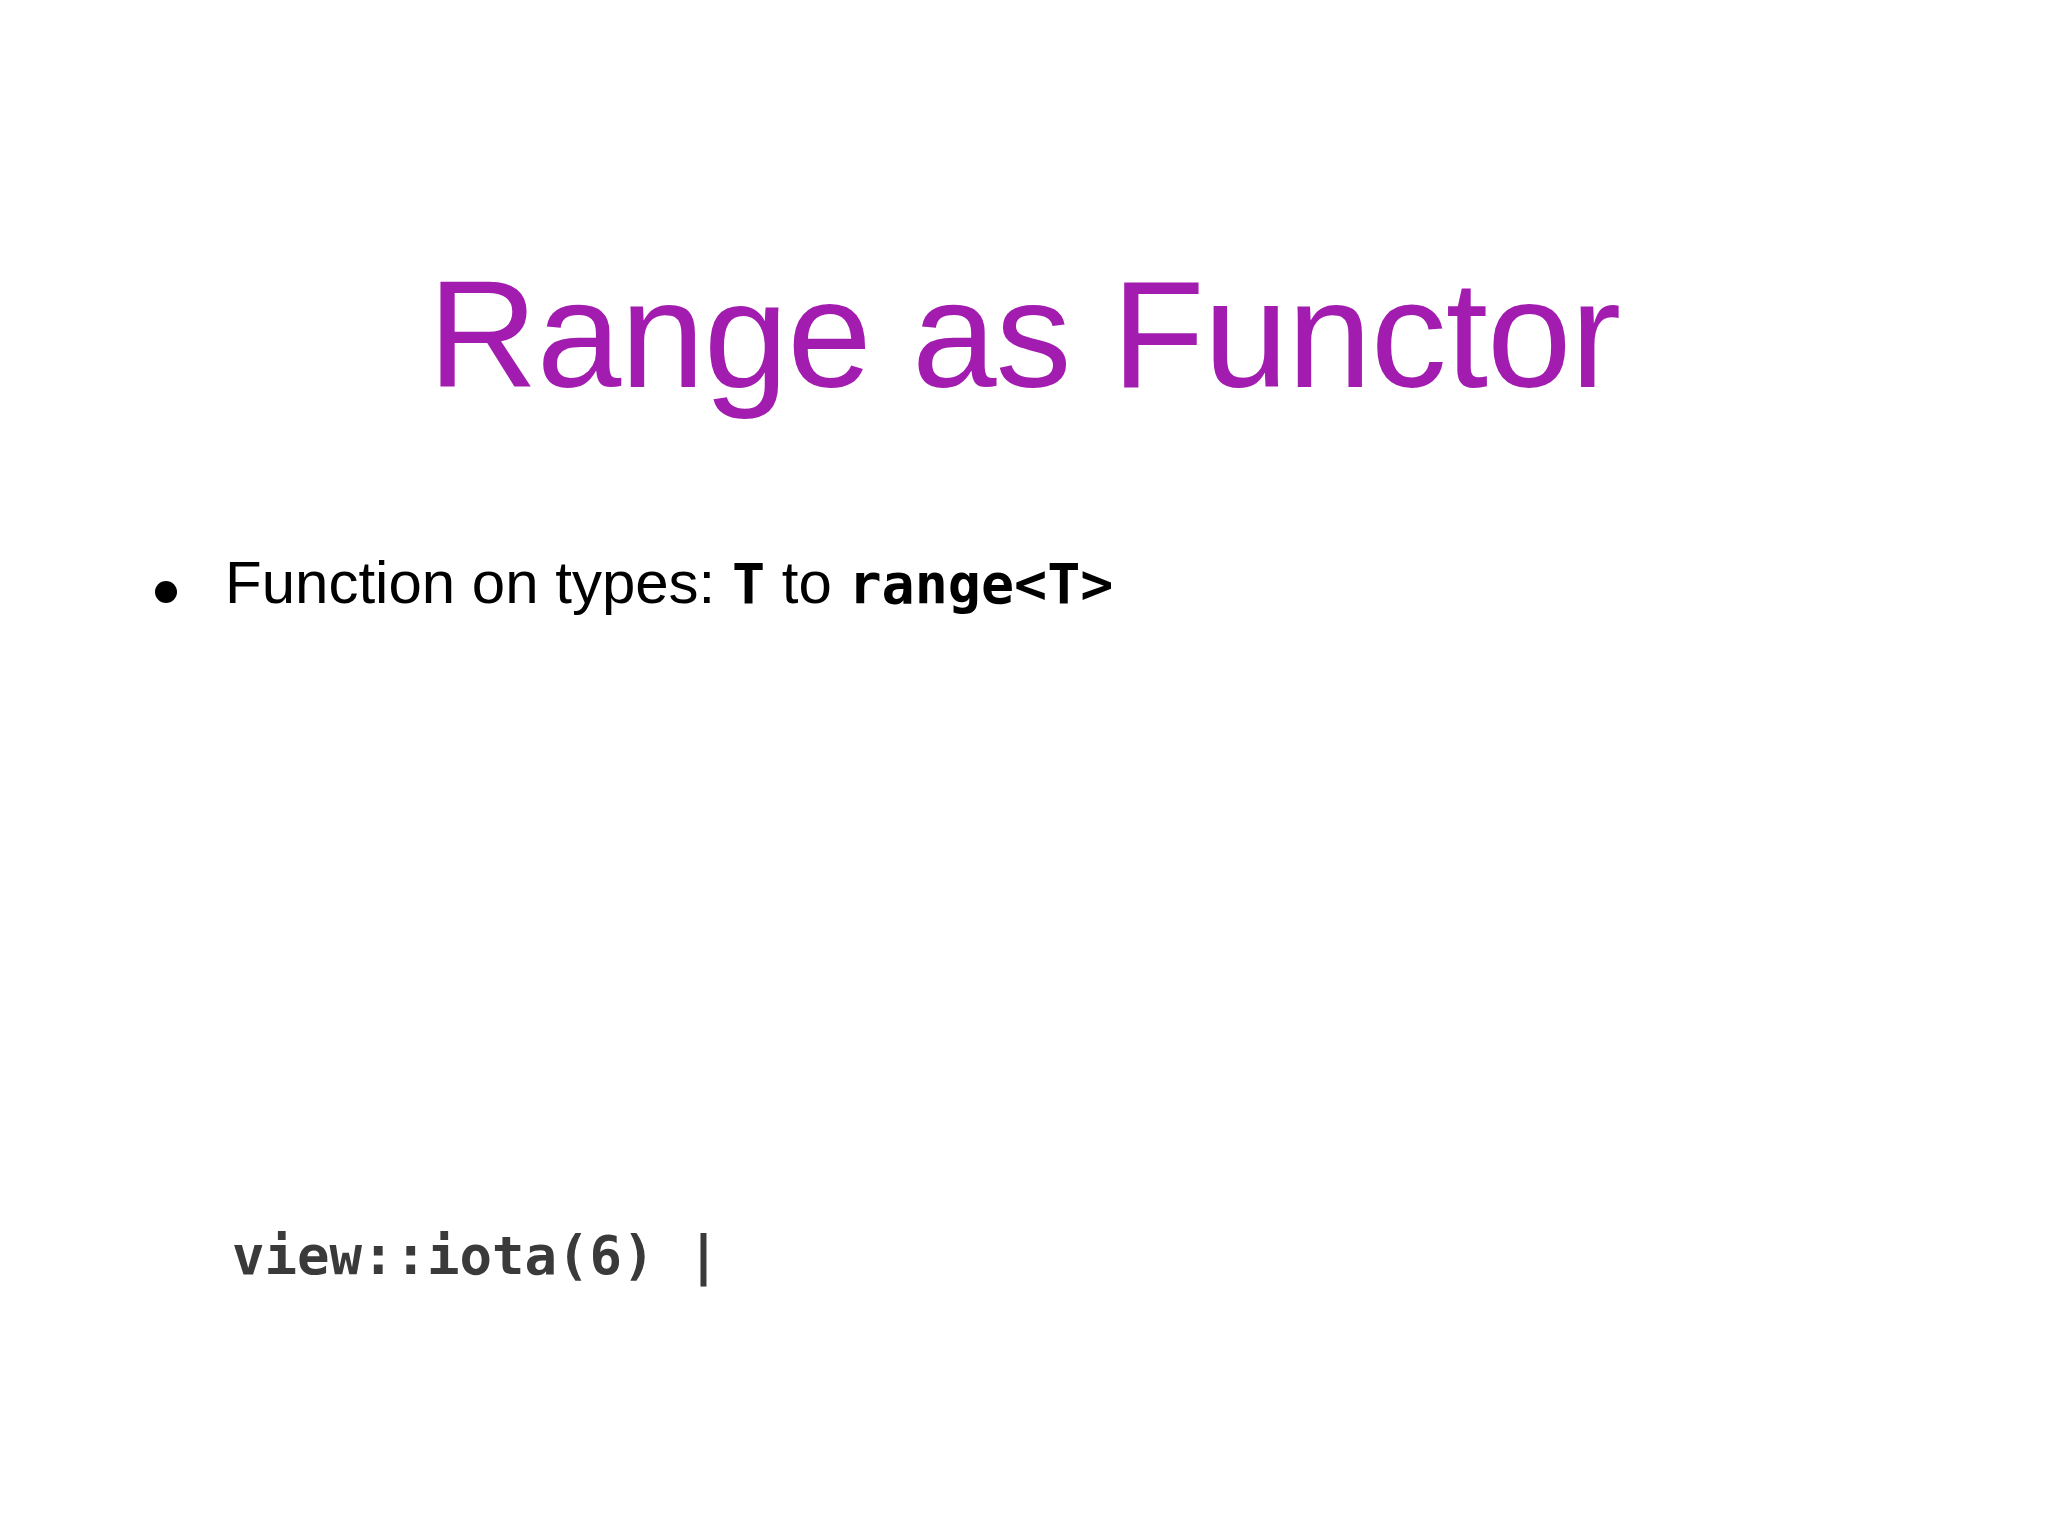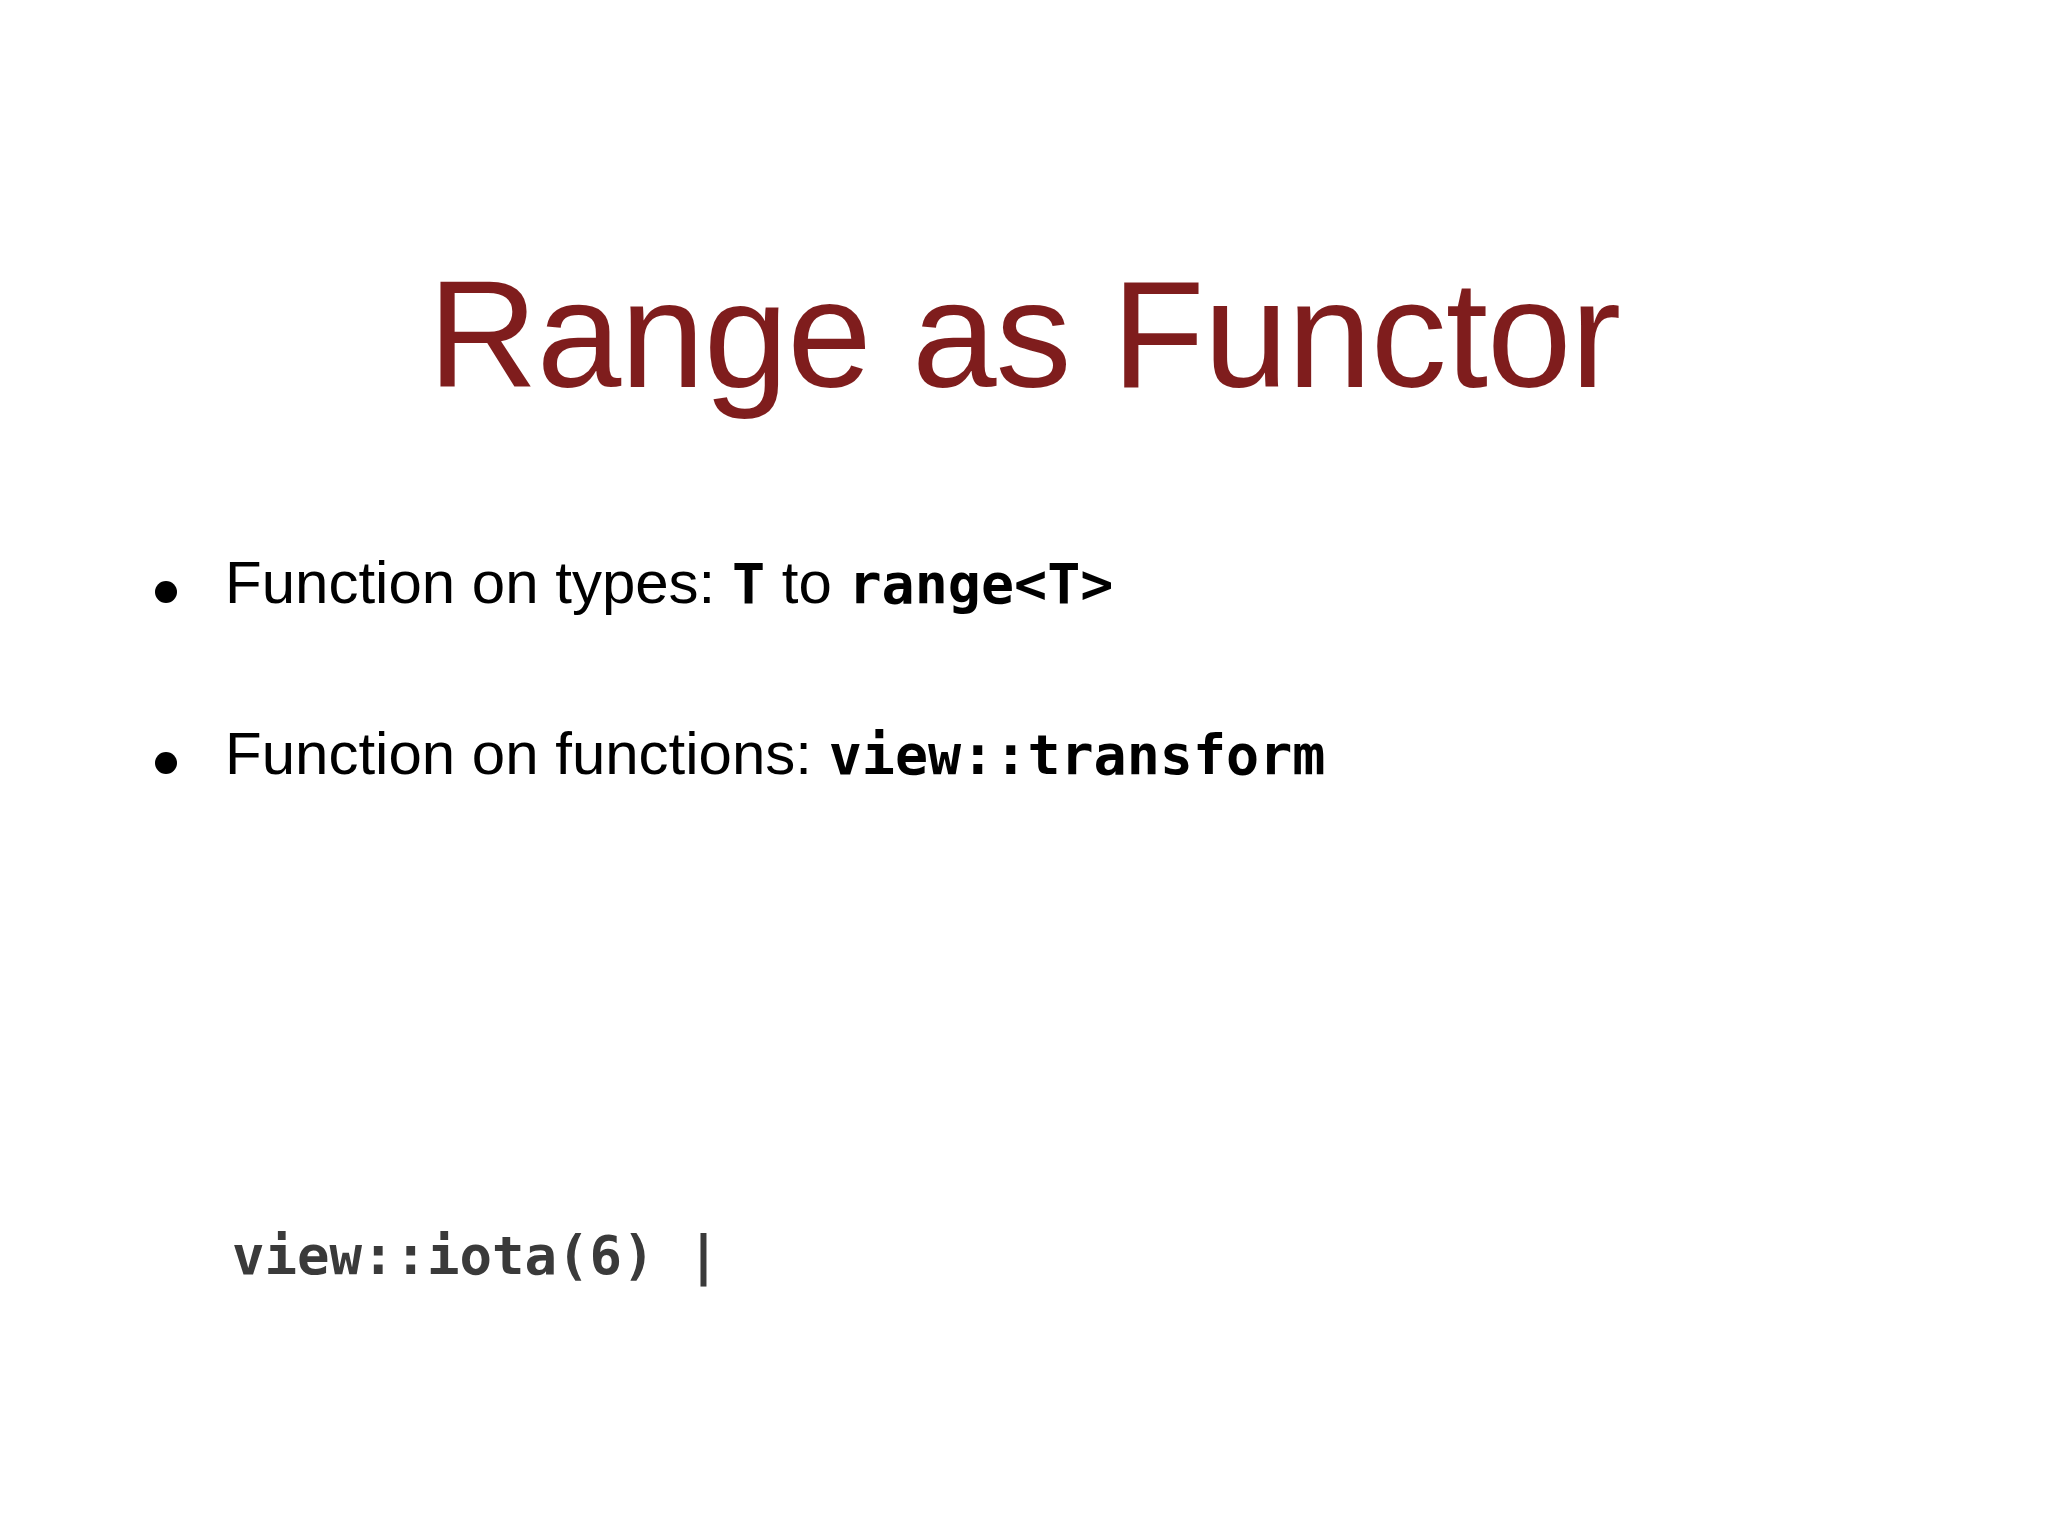--- a/index.html
+++ b/index.html
@@ -29,21 +29,21 @@
     position: absolute;
     left: 0;
     top: 150px;
     width: 2048px;
     text-align: center;
     font-family: "Liberation Sans", sans-serif;
     font-weight: 400;
     font-size: 152px;
     line-height: 1.08;
     letter-spacing: -1px;
-    color: #7f1d1d;
+    color: #a21caf;
     white-space: nowrap;
   }
 
   
   .bullet-list {
     position: absolute;
     left: 155px;
     top: 540px;
     width: 1820px;
     margin-top: 8px;
@@ -104,24 +104,20 @@
 
   <h1 class="slide-title">Range as Functor</h1>
 
   <div class="bullet-list">
 
     <div class="bullet-item">
       <span class="bullet-marker"></span>
       <span class="bullet-text"><span>Function on types: </span><span class="mono">T</span><span> to </span><span class="mono">range&lt;T&gt;</span></span>
     </div>
 
-    <div class="bullet-item">
-      <span class="bullet-marker"></span>
-      <span class="bullet-text"><span>Function on functions: </span><span class="mono">view::transform</span></span>
-    </div>
 
   </div>
 
   <div class="code-block">
 
     <div class="code-line"><span>view::iota(6) |</span><span class="code-accent"></span><span></span></div>
 
     
 
     

